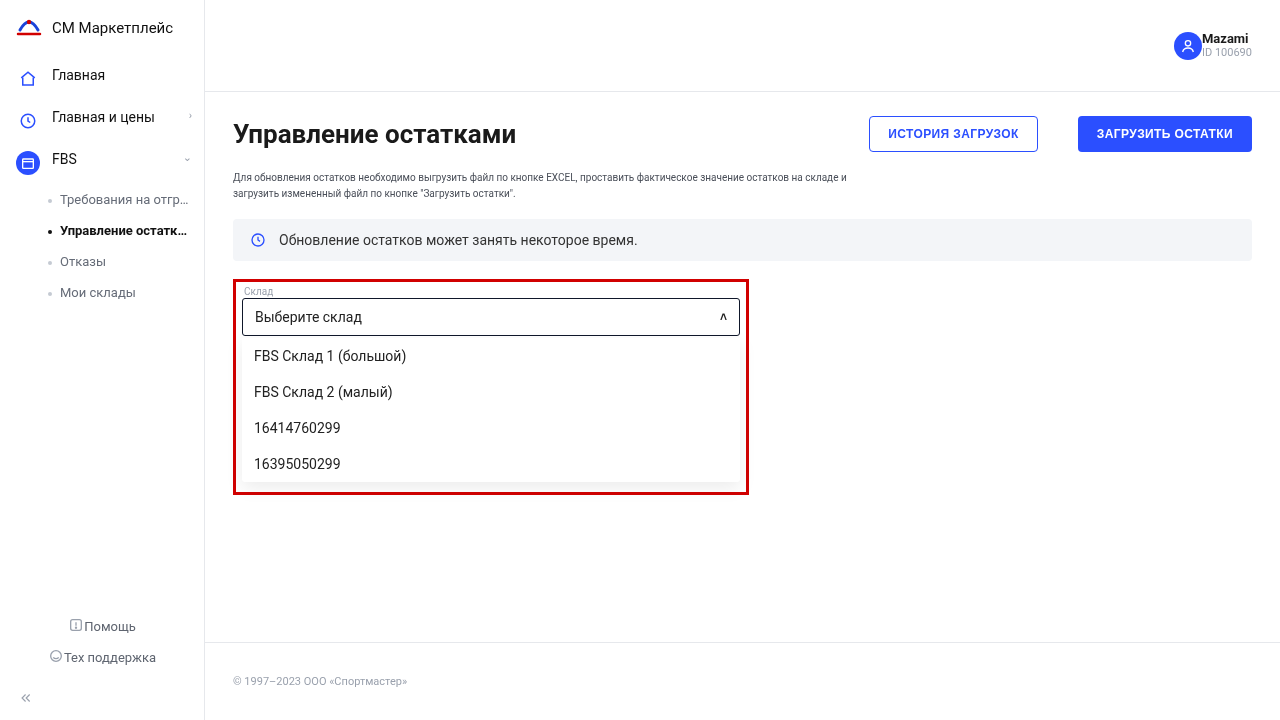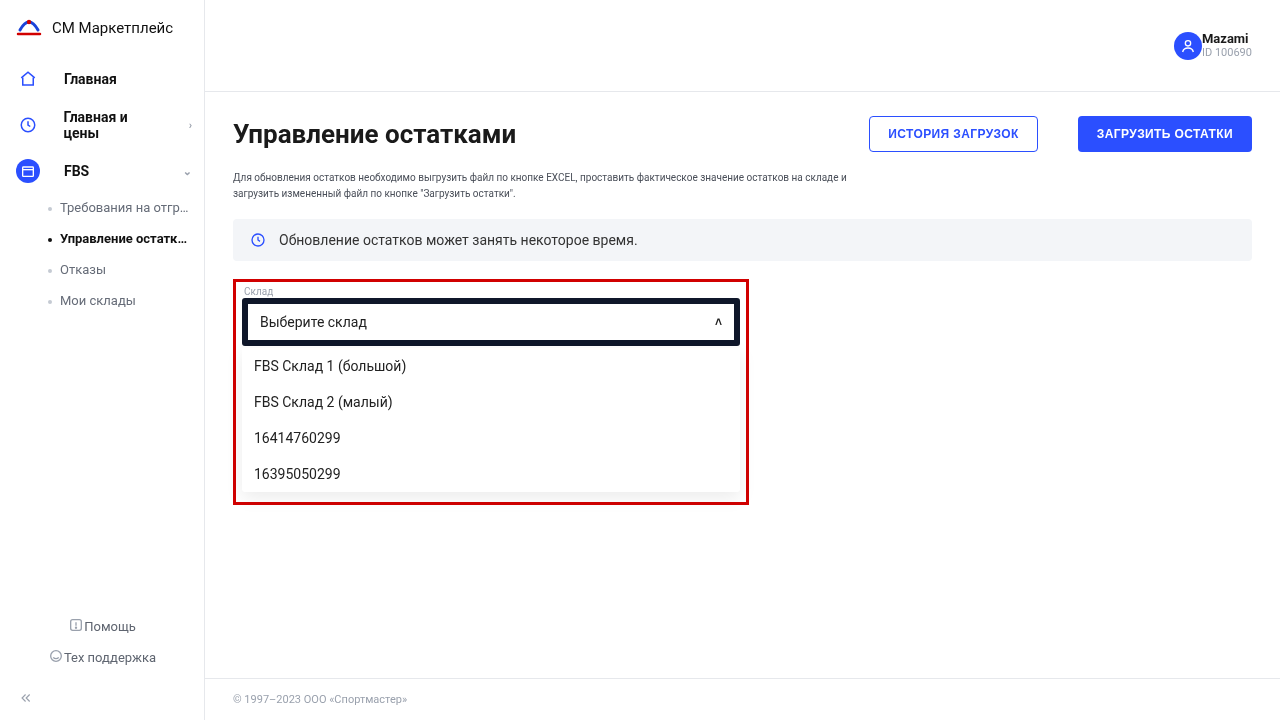--- a/index.html
+++ b/index.html
@@ -41,26 +41,26 @@
     display: flex;
     align-items: center;
     justify-content: center;
   }
   .nav {
     flex: 1;
     padding: 0 0 0 0;
   }
   .nav-item {
     display: flex;
-    align-items: center;
+    align-items: flex-start;
     padding: 9px 12px 9px 16px;
-    gap: 24px;
+    gap: 12px;
     color: #111;
     font-size: 14px;
-    font-weight: 700;
+    font-weight: 400;
     position: relative;
     cursor: pointer;
   }
   .nav-item .chev {
     margin-left: auto;
     color: #9aa1ad;
     font-size: 11px;
   }
   .nav-icon {
     width: 24px;
@@ -231,21 +231,21 @@
     width: 516px;
     position: relative;
     background: #fff;
   }
   .select-label {
     font-size: 10px;
     color: #9aa1ad;
     padding: 0 2px 1px 2px;
   }
   .select-box {
-    border: 6px solid #0f172a;
+    border: 1px solid #0f172a;
     border-radius: 3px;
     padding: 10px 12px;
     display: flex;
     align-items: center;
     justify-content: space-between;
     font-size: 14px;
     color: #222;
     cursor: pointer;
   }
   .select-box .chev-up {
@@ -260,21 +260,21 @@
   }
   .option {
     padding: 10px 12px;
     font-size: 14px;
     color: #222;
     cursor: pointer;
   }
 
   .footer {
     border-top: 1px solid #e6e8ec;
-    padding: 14px 28px;
+    padding: 32px 28px;
     font-size: 11px;
     color: #9aa1ad;
     position: absolute;
     bottom: 0;
     left: 205px;
     right: 0;
     background: #fff;
   }
 </style>
 </head>

